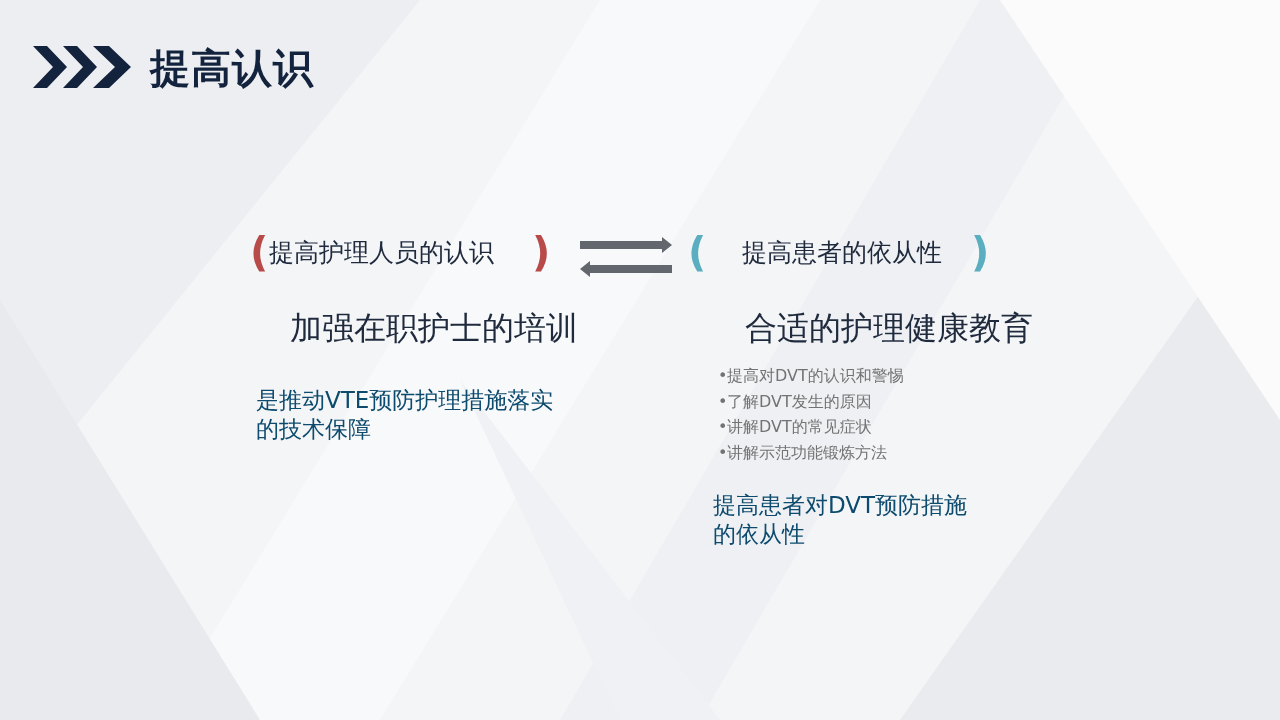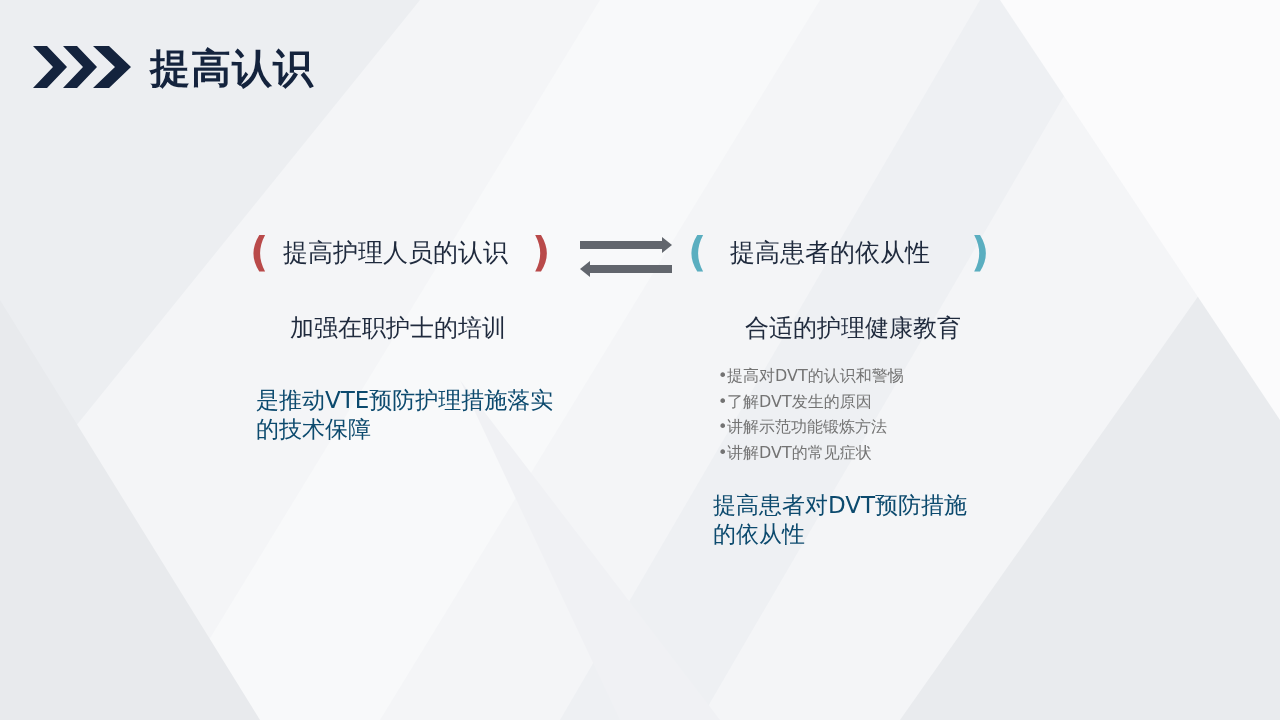--- a/index.html
+++ b/index.html
@@ -21,31 +21,31 @@
     }
 
     .heading-box { position: absolute; top: 230px; height: 46px; }
     .paren { position: absolute; top: 0; font-size: 40px; line-height: 44px; font-weight: bold; }
     .paren.red { color: #b94a4a; }
     .paren.teal { color: #5aaec0; }
     .heading-text { position: absolute; top: 8px; font-size: 25px; line-height: 30px; color: #1f2a3d; white-space: nowrap; }
 
     .left-heading { left: 250px; width: 310px; }
     .left-heading .paren.open { left: 0; }
-    .left-heading .heading-text { left: 33px; }
+    .left-heading .heading-text { left: 19px; }
     .left-heading .paren.close { left: 282px; }
 
     .right-heading { left: 688px; width: 310px; }
     .right-heading .paren.open { left: 0; }
-    .right-heading .heading-text { left: 42px; }
+    .right-heading .heading-text { left: 54px; }
     .right-heading .paren.close { left: 283px; }
 
     .arrows { position: absolute; left: 578px; top: 236px; width: 96px; height: 42px; }
 
-    .sub-heading { position: absolute; font-size: 24px; line-height: 32px; color: #1f2a3d; white-space: nowrap; }
+    .sub-heading { position: absolute; font-size: 32px; line-height: 32px; color: #1f2a3d; white-space: nowrap; }
     .left-sub { left: 290px; top: 312px; }
     .right-sub { left: 713px; top: 312px; margin-left: 32px; }
 
     .para { position: absolute; font-size: 23px; line-height: 29px; color: #0c4a6e; }
     .left-para { left: 256px; top: 386px; width: 300px; }
 
     .bullets { position: absolute; left: 718px; top: 363px; margin: 0; padding: 0; list-style: none; }
     .bullets li { font-size: 16px; line-height: 25.5px; color: #737373; white-space: nowrap; }
     .bullets li .dot { display: inline-block; width: 9px; }
 
@@ -99,18 +99,18 @@
     <span class="paren teal close">)</span>
   </div>
 
   <div class="sub-heading left-sub">加强在职护士的培训</div>
   <div class="para left-para">是推动VTE预防护理措施落实的技术保障</div>
 
   <div class="sub-heading right-sub">合适的护理健康教育</div>
   <ul class="bullets">
     <li><span class="dot">•</span><span>提高对DVT的认识和警惕</span></li>
     <li><span class="dot">•</span><span>了解DVT发生的原因</span></li>
+    <li><span class="dot">•</span><span>讲解DVT的常见症状</span></li>
     <li><span class="dot">•</span><span>讲解示范功能锻炼方法</span></li>
-    <li><span class="dot">•</span><span>讲解DVT的常见症状</span></li>
   </ul>
   <div class="para right-para">提高患者对DVT预防措施的依从性</div>
 
 </div>
 
 </body></html>

